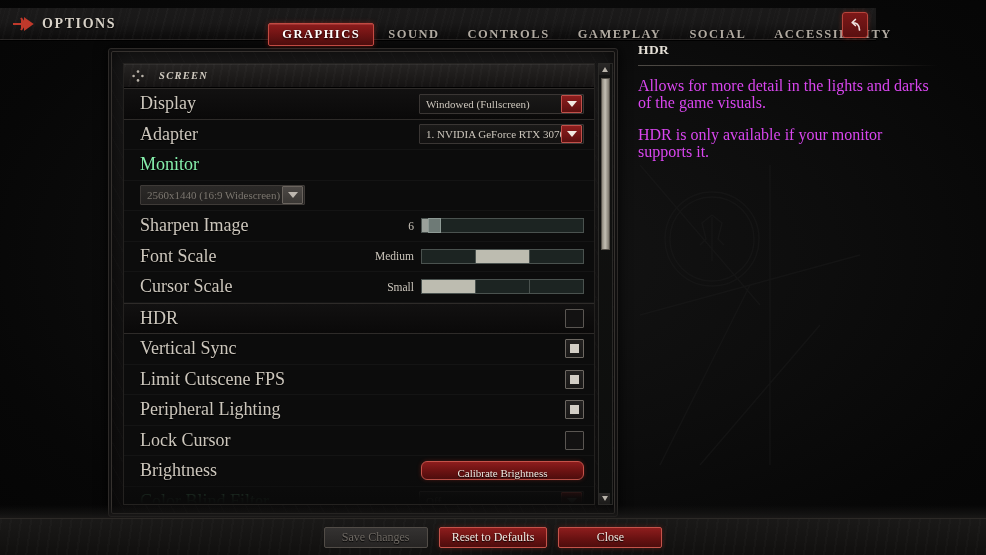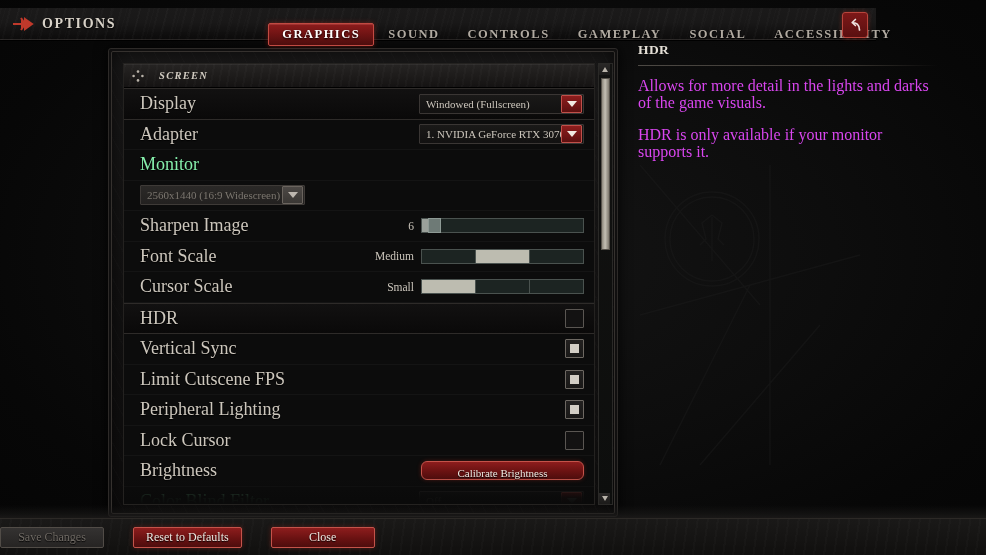--- a/index.html
+++ b/index.html
@@ -190,37 +190,36 @@
   
   #info{position:absolute;left:638px;top:42px;width:300px;}
   #info-title{font-size:13.5px;color:#e3ded5;font-weight:bold;letter-spacing:.4px;}
   #info-rule{height:1px;background:linear-gradient(90deg,#4d4944 0%,#3a3631 70%,rgba(0,0,0,0) 100%);margin:7px 0 11px 0;}
   .info-p{font-size:16px;line-height:17px;color:#d946ef;margin-bottom:15px;}
   
   #footer{
     position:absolute;left:0;bottom:0;width:986px;height:36px;
     background:linear-gradient(180deg,#1a1918 0%,#151413 55%,#100f0e 100%);
     border-top:1px solid #2c2926;
-    display:flex;align-items:center;gap:1px;
+    display:flex;align-items:center;justify-content:center;gap:11px;
   }
   #footer:after{
     content:"";position:absolute;inset:0;pointer-events:none;
     background:repeating-linear-gradient(98deg, rgba(255,255,255,.014) 0 2px, rgba(0,0,0,0) 2px 10px);
   }
   .fbtn{
     height:19px;min-width:78px;padding:0 12px;
     display:flex;align-items:center;justify-content:center;
     font-size:12px;border-radius:2px;z-index:2;cursor:pointer;
     text-shadow:0 1px 1px #000;
   }
   .fbtn.red{
     background:linear-gradient(180deg,#8d1d1d 0%,#6a1212 55%,#4d0d0d 100%);
     border:1px solid #c4534a;color:#f2eae3;
     box-shadow:0 0 5px rgba(170,40,30,.4);
-    margin-left:28px;
   }
   .fbtn.dis{
     background:linear-gradient(180deg,#343231 0%,#262423 100%);
     border:1px solid #514c47;color:#6f6a64;
   }
   #footer-shelf{
     position:absolute;left:0;bottom:36px;width:986px;height:14px;
     background:linear-gradient(180deg, rgba(0,0,0,0) 0%, rgba(26,25,24,.55) 60%, rgba(32,30,29,.8) 100%);
     pointer-events:none;
   }

